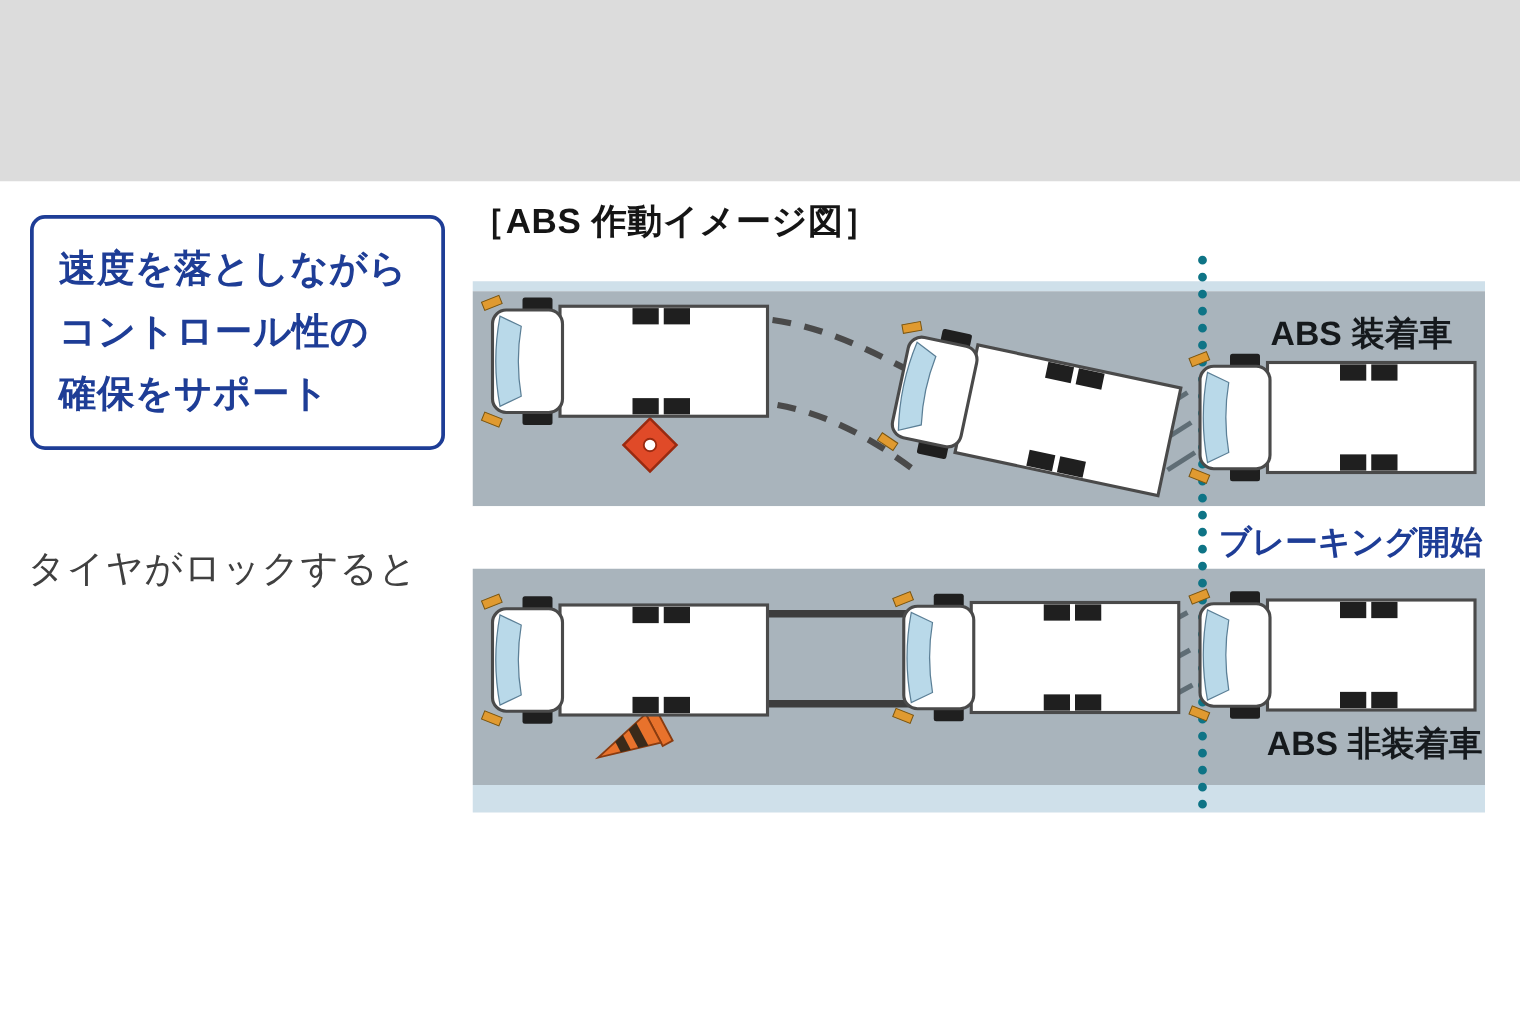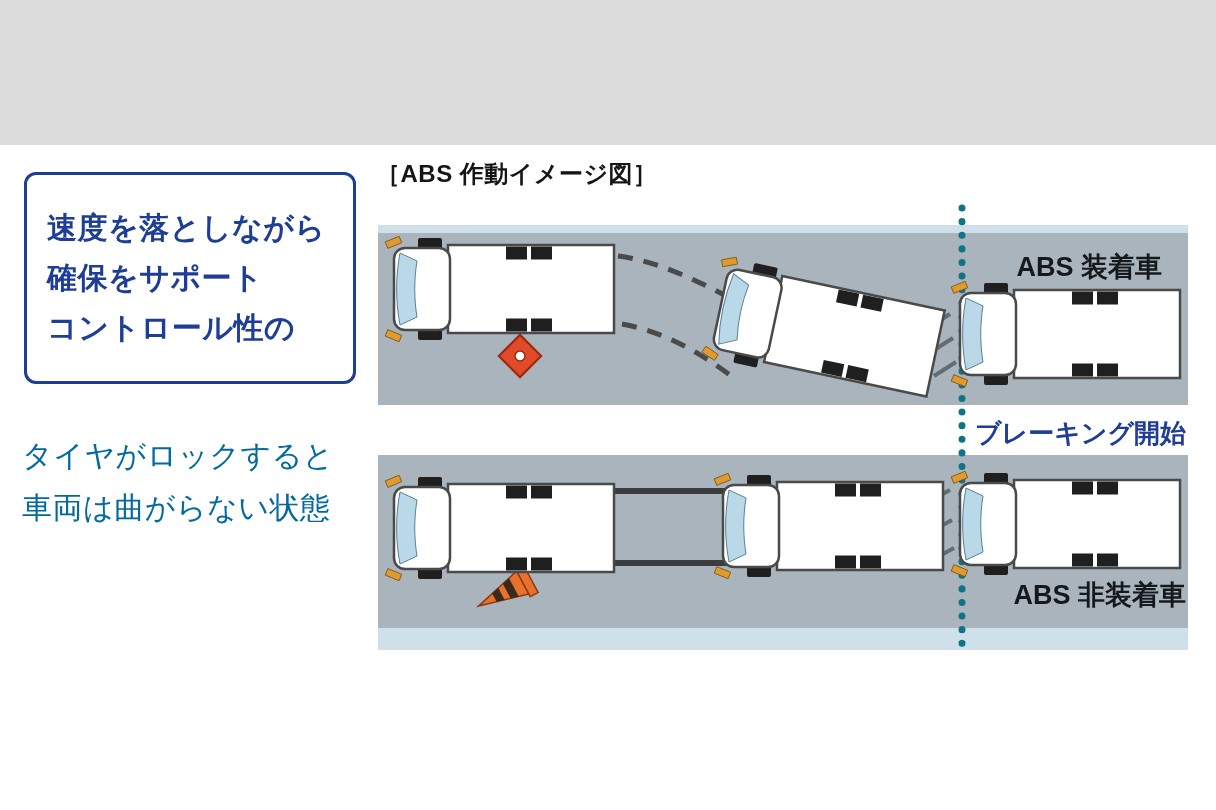--- a/index.html
+++ b/index.html
@@ -8,57 +8,56 @@
     position: relative;
     font-family: "Liberation Sans", "DejaVu Sans", sans-serif;
   }
   .top-band {
     position: absolute; left: 0; top: 0;
     width: 1216px; height: 145px;
     background: var(--band, #dcdcdc);
   }
   .callout {
     position: absolute; left: 24px; top: 172px; width: 332px;
-    padding: 28px 20px;
+    padding: 16px 20px;
     border: 3.5px solid var(--accent, #1e3d96);
     border-radius: 12px;
     color: var(--accent, #1e3d96);
     font-size: 30px; font-weight: 700; line-height: 50px;
     background: #ffffff;
     letter-spacing: 0.5px;
   }
   .desc {
     position: absolute; left: 22px; top: 430px;
-    font-size: 30px; font-weight: 500; color: #0369a1;
+    font-size: 30px; font-weight: 500; color: #404040;
     line-height: 52px; letter-spacing: 0.5px;
   }
   .diagram-title {
     position: absolute; left: 376px; top: 158px;
-    font-size: 24px; font-weight: 700; color: #151515;
+    font-size: 28px; font-weight: 700; color: #151515;
     letter-spacing: 0.5px;
   }
   svg.diagram {
     position: absolute; left: 378px; top: 200px;
     width: 810px; height: 455px;
   }
 </style>
 </head>
 <body>
 
 <div class="top-band"></div>
 
 <div class="callout">
   <div>速度を落としながら</div>
+  <div>コントロール性の</div>
   <div>確保をサポート</div>
-  <div>コントロール性の</div>
 </div>
 
 <div class="desc">
   <div>タイヤがロックすると</div>
-  <div>車両は曲がらない状態</div>
 </div>
 
 <div class="diagram-title">［ABS 作動イメージ図］</div>
 
 <svg class="diagram" viewBox="0 0 810 455" xmlns="http://www.w3.org/2000/svg">
   <defs>
     <g id="truck">
       <rect x="32" y="-5" width="24" height="13" rx="2" fill="#1f1f1f"></rect>
       <rect x="32" y="84" width="24" height="13" rx="2" fill="#1f1f1f"></rect>
       <rect x="0" y="-4" width="15" height="7" fill="#e09a30" stroke="#7a5510" stroke-width="0.8" transform="rotate(-22 7 -0.5)"></rect>

